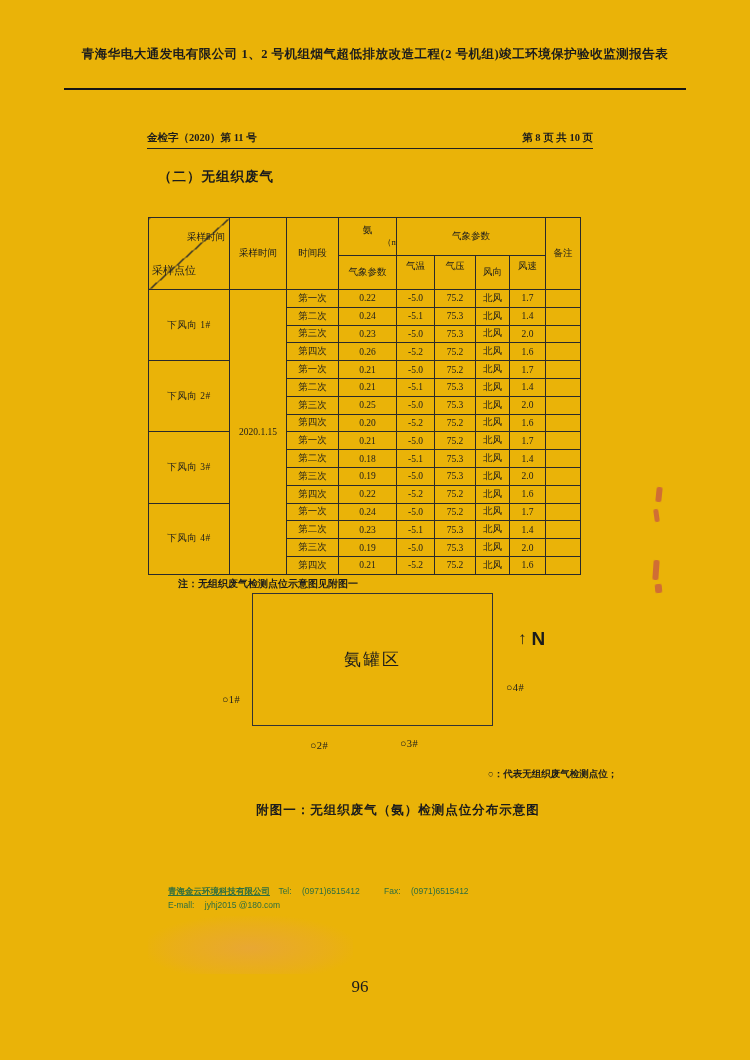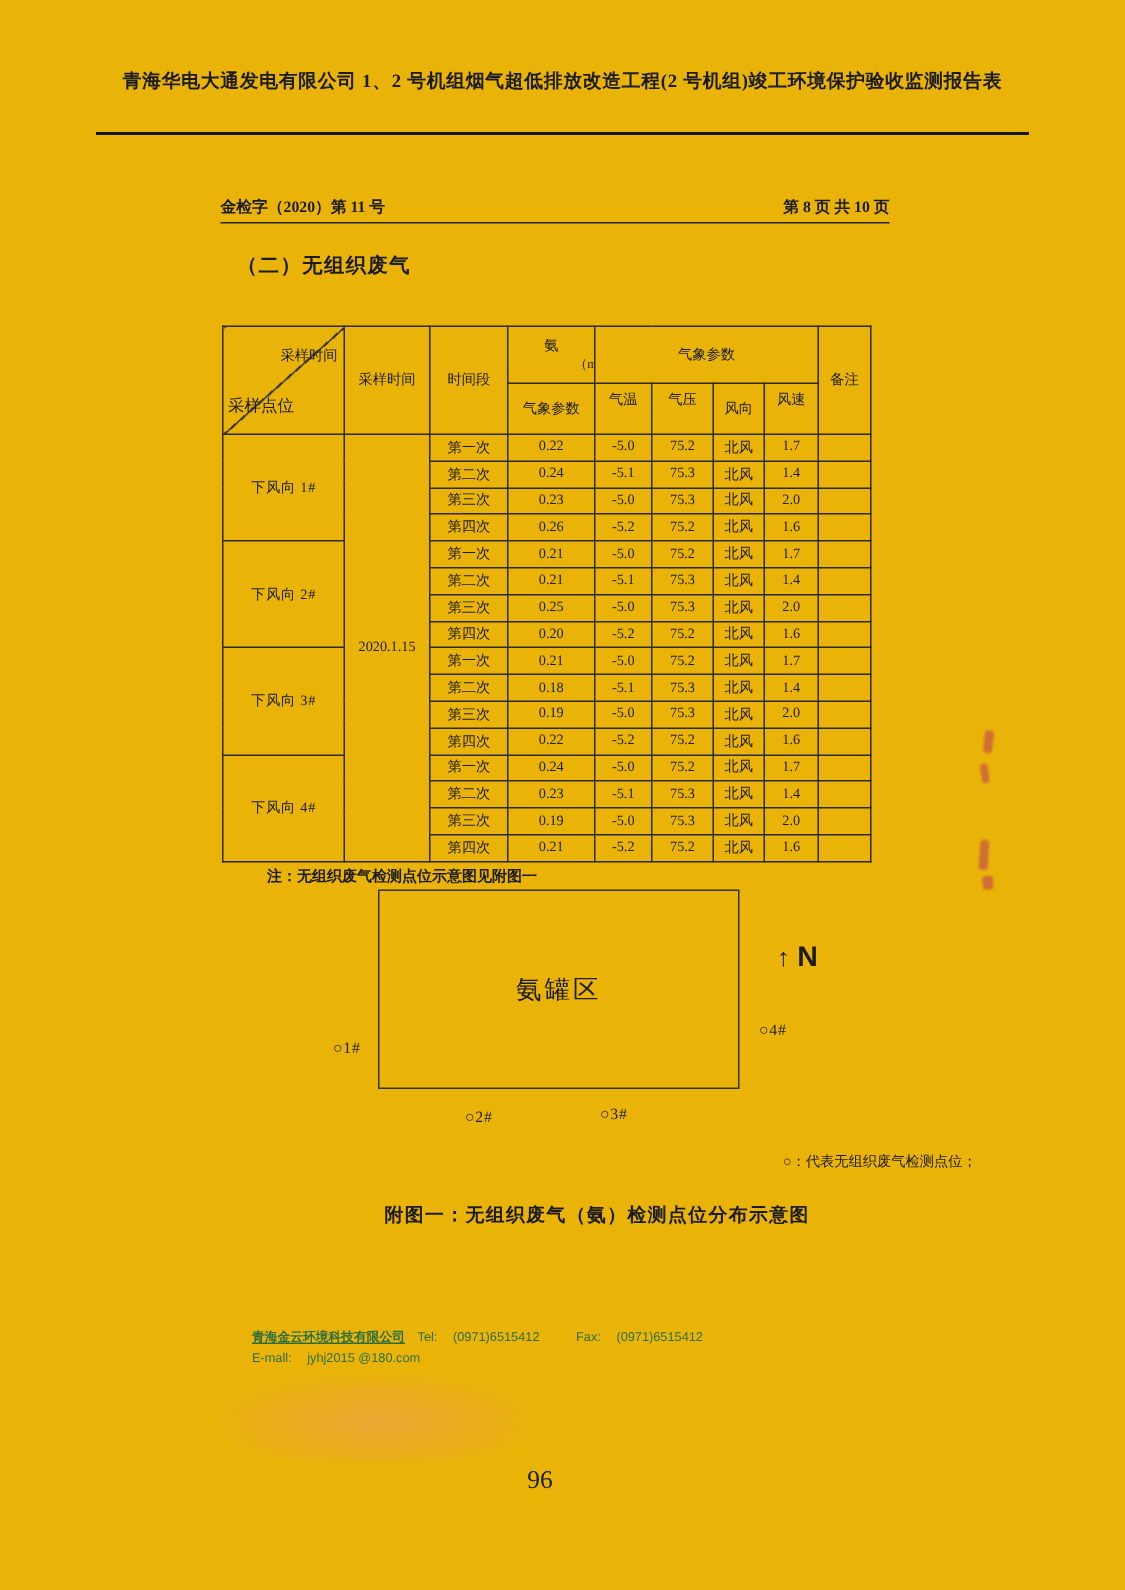--- a/index.html
+++ b/index.html
@@ -71,21 +71,21 @@
     display:flex; align-items:center; gap:5px;
   }
   .north .arrow { font-size:17px; font-weight:400; }
   .north .n { font-weight:600; font-family:"Liberation Sans", sans-serif; }
   .mon-point { position:absolute; font-size:10.5px; letter-spacing:0.5px; }
   .pt-1 { left:222px; top:694px; }
   .pt-2 { left:310px; top:740px; }
   .pt-3 { left:400px; top:738px; }
   .pt-4 { left:506px; top:682px; }
   .diagram-legend {
-    position:absolute; left:522px; top:768px; font-size:9.5px; font-weight:400;
+    position:absolute; left:488px; top:768px; font-size:9.5px; font-weight:700;
   }
   .diagram-caption {
     position:absolute; top:802px; left:148px; width:500px;
     text-align:center; font-size:12.5px; font-weight:bold; letter-spacing:1px;
   }
   
   .footer {
     position:absolute; left:168px; top:884px;
     font-family:"Liberation Sans", sans-serif; font-size:8.5px;
     color:#2d6e41; line-height:14px;

